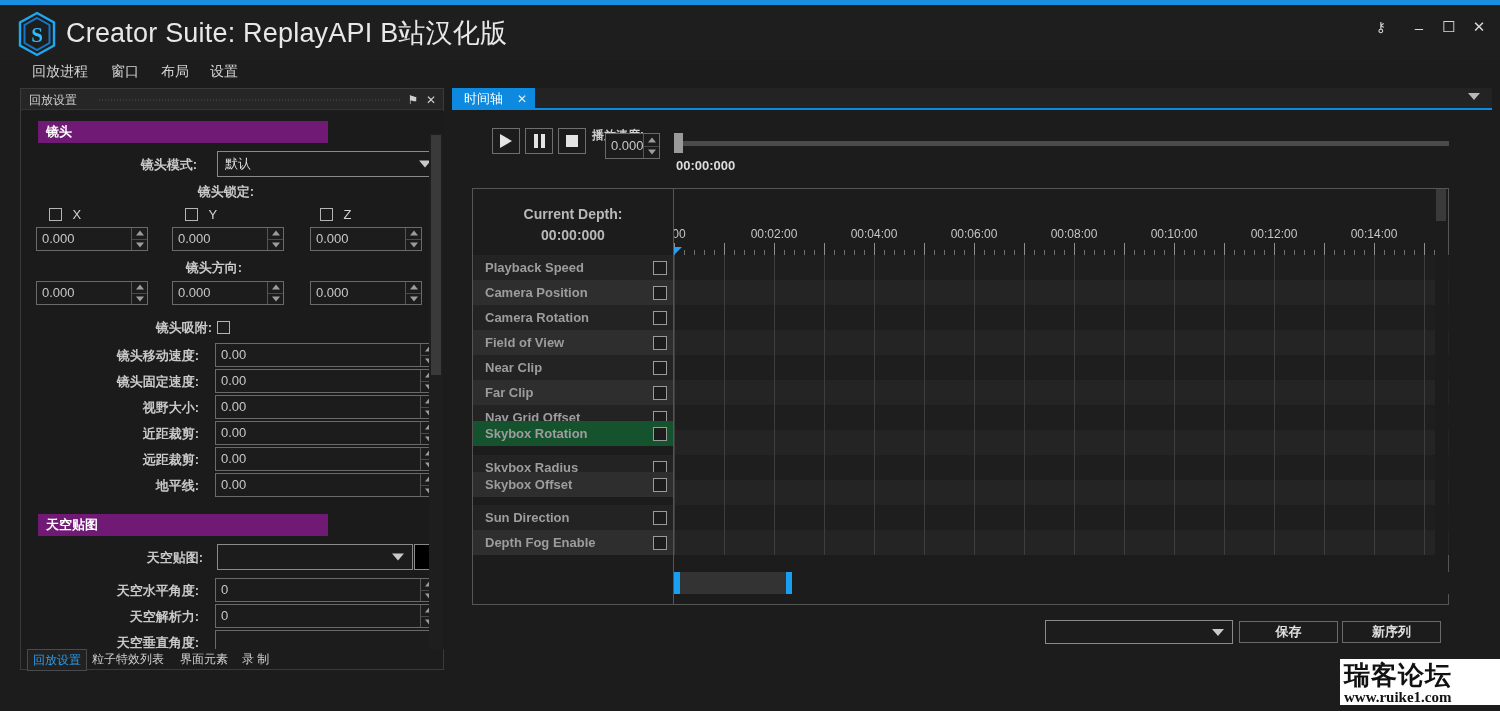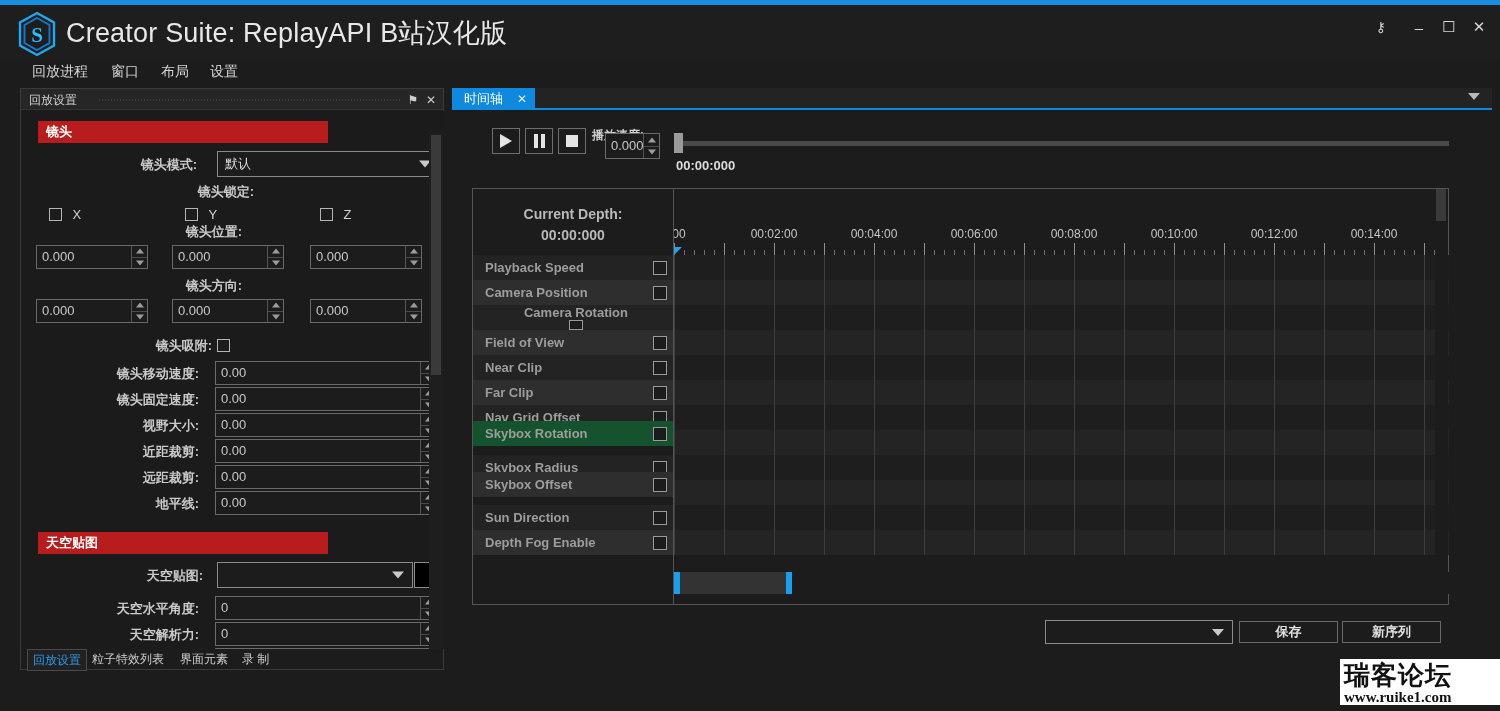--- a/index.html
+++ b/index.html
@@ -59,21 +59,21 @@
   .pin-icon { right:22px; }
   .close-icon { right:4px; }
 
   .panel-body {
     position:absolute; left:1px; top:22px; width:422px; height:538px;
     background:#1b1b1b; overflow:hidden;
   }
   .panel-inner { position:absolute; left:0; top:0; width:405px; }
 
   .section-hdr {
-    margin:10px 0 0 16px; width:290px; height:22px; background:#b91c1c;
+    margin:10px 0 0 16px; width:290px; height:22px; background:#701a75;
     color:#ffffff; font-size:13px; font-weight:bold; line-height:22px; padding-left:8px;
   }
 
   .row { position:relative; height:24px; margin-top:4px; }
   .lbl {
     position:absolute; right:0; top:0; font-size:13px; color:#c9c9c9;
     font-weight:bold; white-space:nowrap; line-height:24px;
   }
 
   .combo {
@@ -273,23 +273,20 @@
           <div style="position:absolute; left:163px; top:0;">
             <span class="cb"></span>
             <span class="cb-lbl">Y</span>
           </div>
           <div style="position:absolute; left:298px; top:0;">
             <span class="cb"></span>
             <span class="cb-lbl">Z</span>
           </div>
         </div>
 
-        <div class="row" style="height:18px; margin-top:0;">
-          <div class="lbl" style="right:185px; top:-2px; line-height:18px;">镜头位置:</div>
-        </div>
 
         <div class="row" style="height:26px; margin-top:2px;">
           <div class="num" style="left:14px; width:112px;">
             <span class="v">0.000</span>
             <span class="spin">
                 <i class="up"></i>
                 <i class="dn"></i>
               </span>
           </div>
           <div class="num" style="left:150px; width:112px;">
@@ -502,21 +499,21 @@
         <div class="cur-time-lbl" style="top:38px;">00:00:000</div>
 
         <div class="trow" style="top:66px;  background:#232323;">
             <span class="nm">Playback Speed</span>
             <span class="cb2"></span>
           </div>
         <div class="trow" style="top:91px;  background:#2e2e2e;">
             <span class="nm">Camera Position</span>
             <span class="cb2"></span>
           </div>
-        <div class="trow" style="top:116px; background:#232323;flex-direction:column;">
+        <div class="trow" style="top:116px; background:#232323;">
             <span class="nm">Camera Rotation</span>
             <span class="cb2"></span>
           </div>
         <div class="trow" style="top:141px; background:#2e2e2e;">
             <span class="nm">Field of View</span>
             <span class="cb2"></span>
           </div>
         <div class="trow" style="top:166px; background:#232323;">
             <span class="nm">Near Clip</span>
             <span class="cb2"></span>

